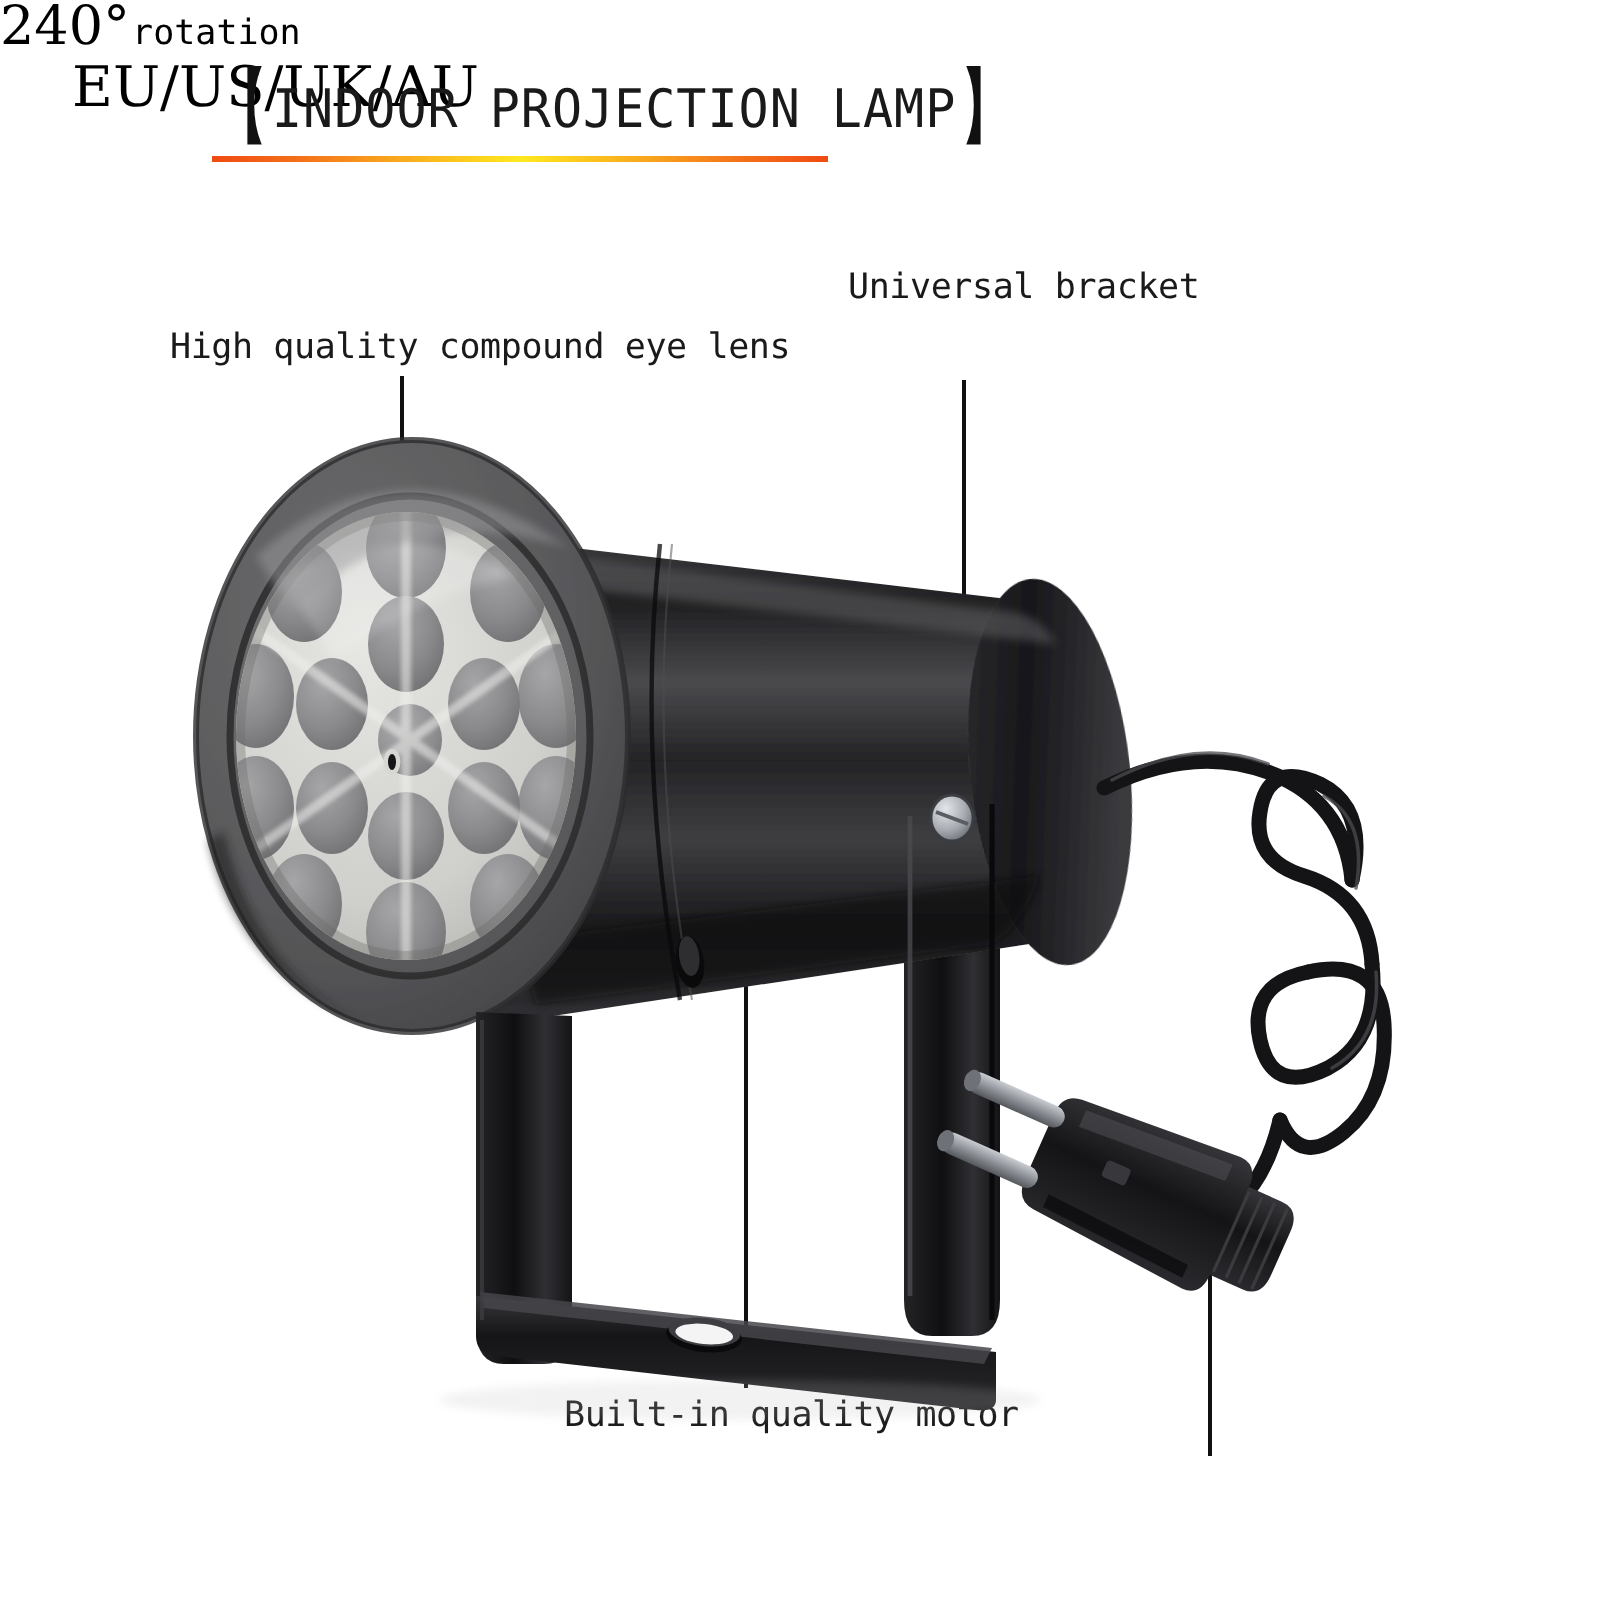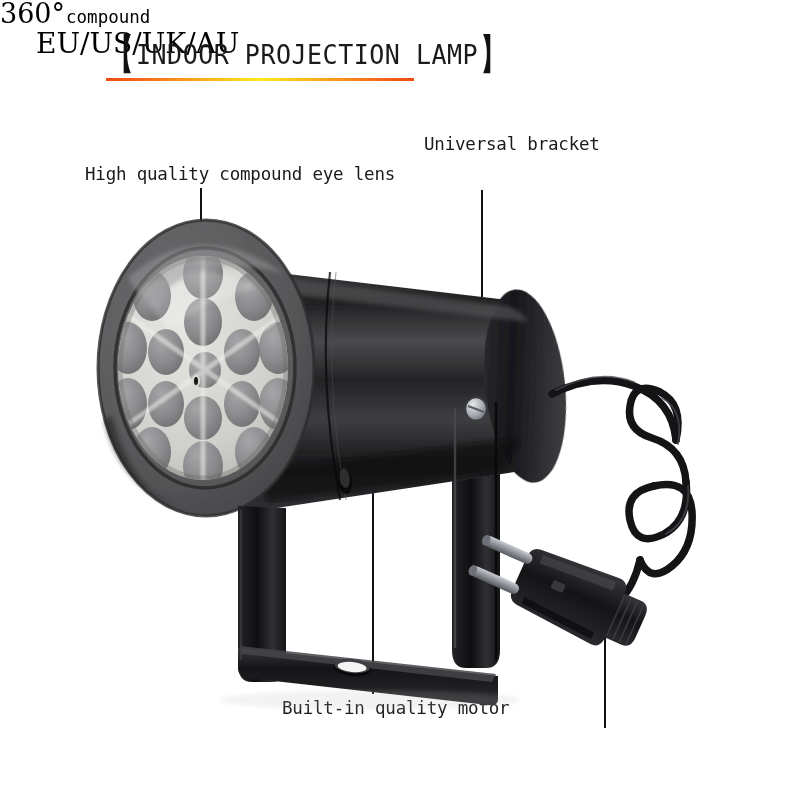--- a/index.html
+++ b/index.html
@@ -128,22 +128,22 @@
       <span class="bracket right">】</span>
     </div>
     <div class="title-rule"></div>
   </div>
 
   <div class="label lbl-lens">High quality compound eye lens</div>
 
   <div class="label lbl-bracket">Universal bracket</div>
 
   <div class="lbl-rot">
-    <span class="rot-deg">360°</span>
-    <span class="rot-word">compound</span>
+    <span class="rot-deg">240°</span>
+    <span class="rot-word">rotation</span>
   </div>
 
   <div class="label lbl-motor">Built-in quality motor</div>
 
   <div class="lbl-plug">EU/US/UK/AU</div>
 
   <div class="leader ld-lens"></div>
   <div class="leader ld-bracket"></div>
   <div class="leader ld-motor"></div>
   <div class="leader ld-plug"></div>

